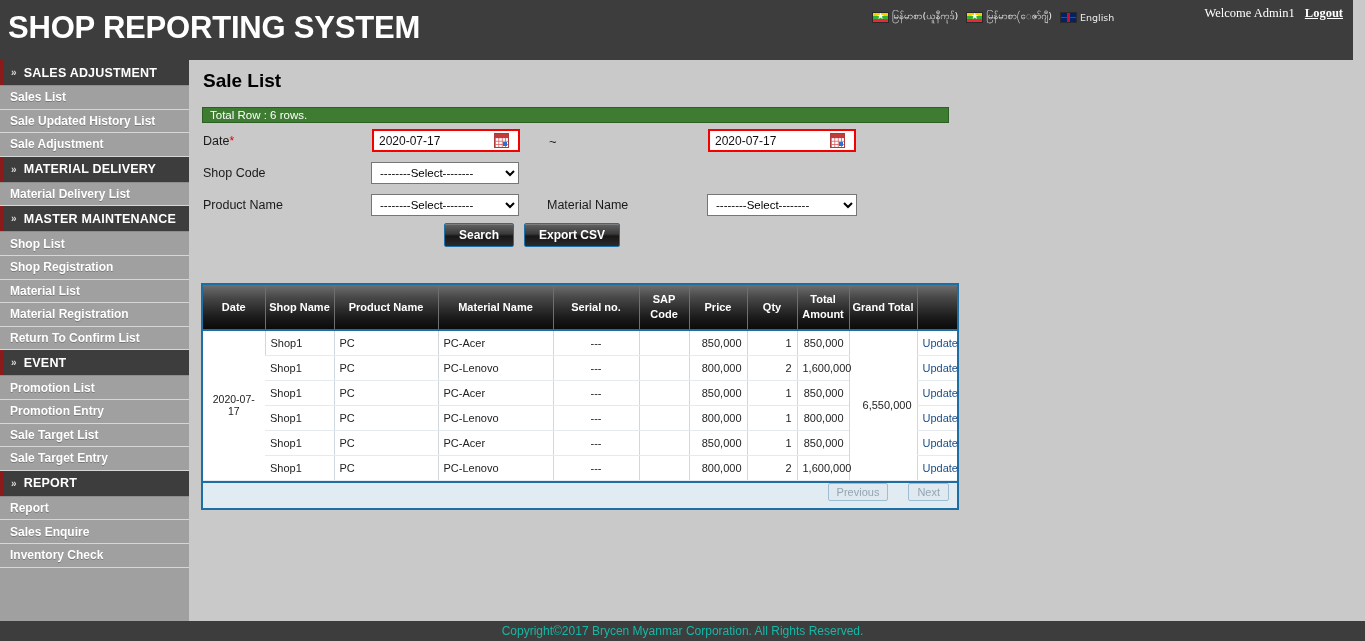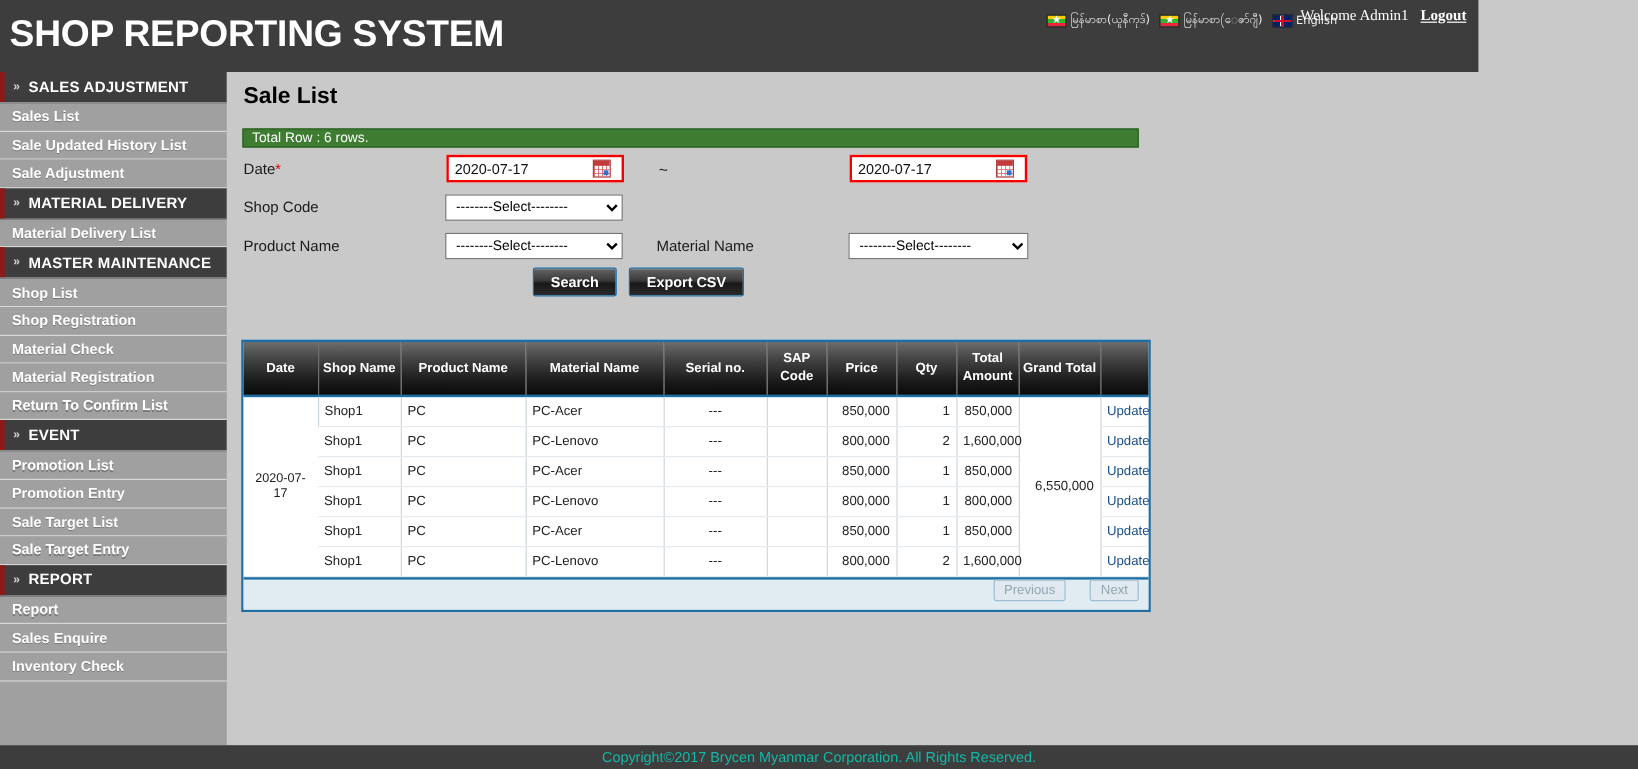--- a/index.html
+++ b/index.html
@@ -8,21 +8,21 @@
     margin: 0; padding: 0;
     width: 1365px; height: 641px;
     overflow: hidden;
     background: #c9c9c9;
     font-family: "Liberation Sans", sans-serif;
   }
 
   
   #header {
     position: absolute; top: 0; left: 0;
-    width: 1232px; height: 60px;
+    width: 1353px; height: 60px;
     background: #3d3d3d;
   }
   #app-title {
     position: absolute; left: 8px; top: 10px;
     color: #ffffff;
     font-size: 31px;
     font-weight: bold;
     letter-spacing: -0.2px;
     font-family: "Liberation Sans", sans-serif;
   }
@@ -316,21 +316,21 @@
       <span class="chev">»</span>
       <span>MASTER MAINTENANCE</span>
     </div>
     <div class="nav-item">
       <span>Shop List</span>
     </div>
     <div class="nav-item">
       <span>Shop Registration</span>
     </div>
     <div class="nav-item">
-      <span>Material Check</span>
+      <span>Material List</span>
     </div>
     <div class="nav-item">
       <span>Material Registration</span>
     </div>
     <div class="nav-item">
       <span>Return To Confirm List</span>
     </div>
     <div class="nav-section">
       <span class="chev">»</span>
       <span>EVENT</span>

